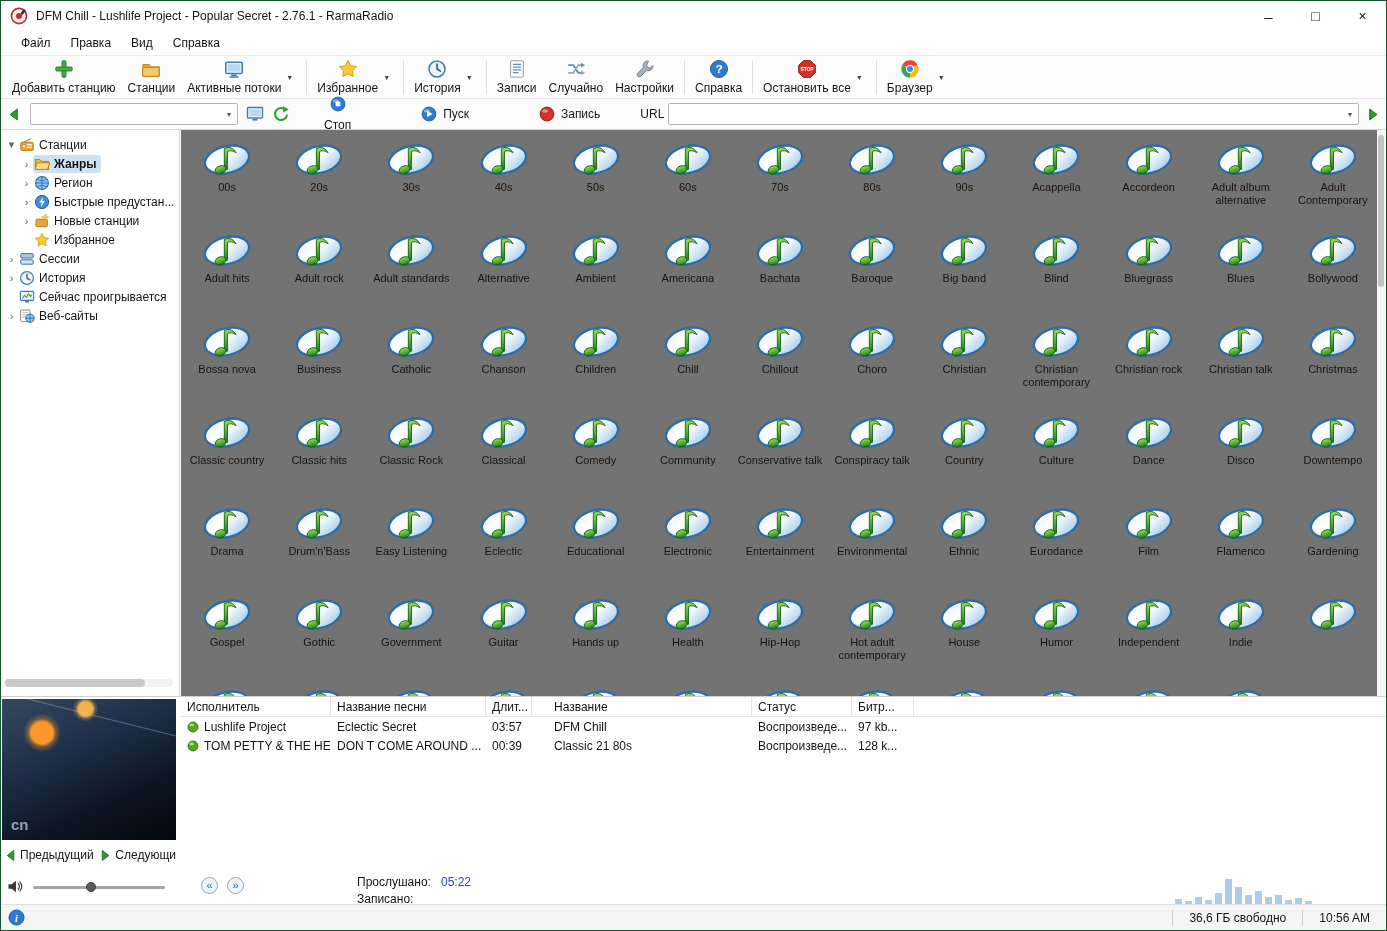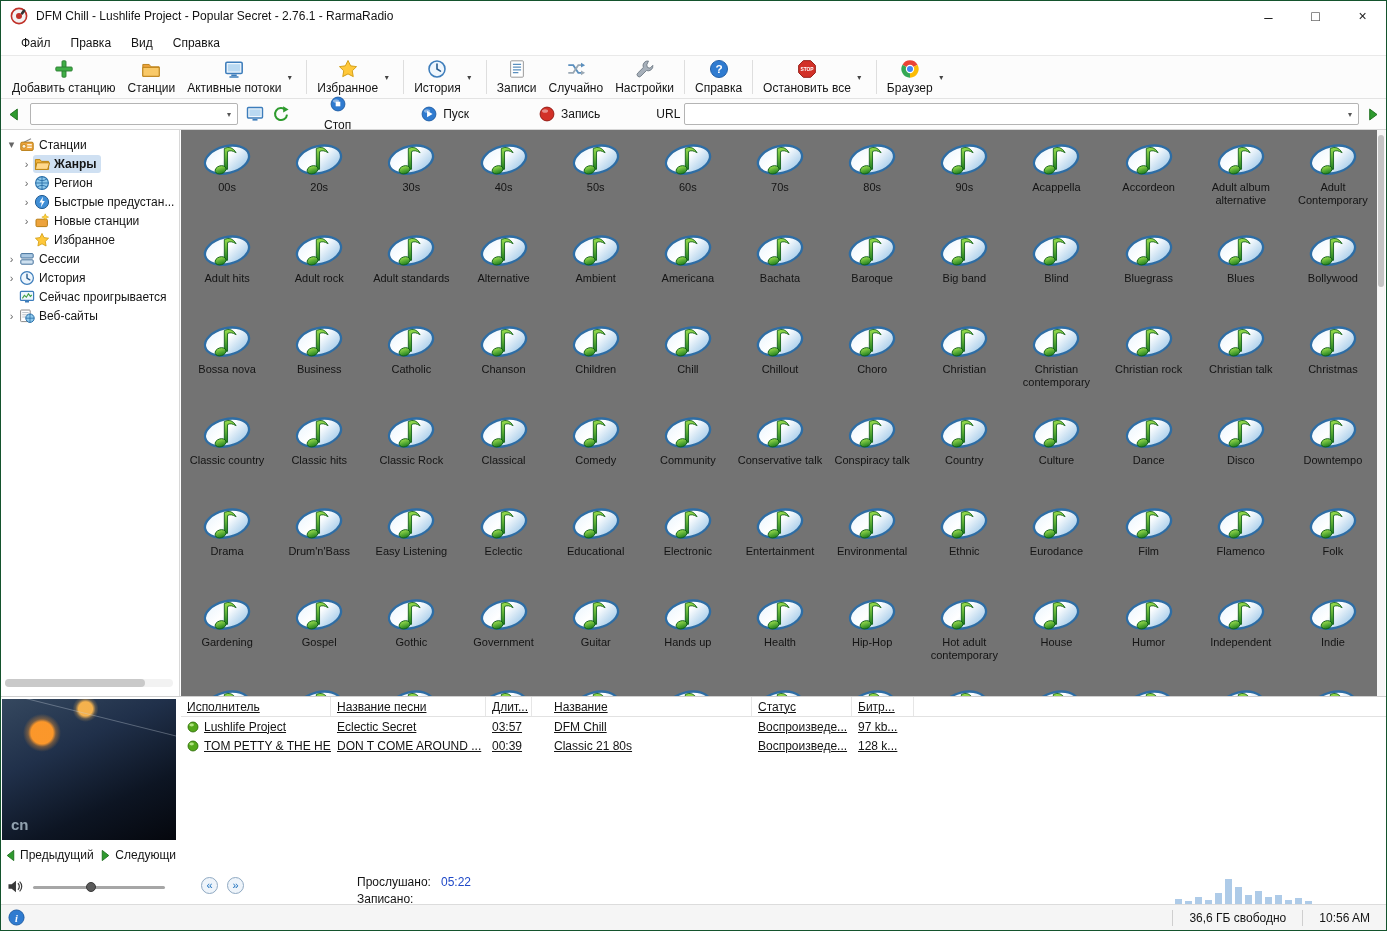--- a/index.html
+++ b/index.html
@@ -37,21 +37,21 @@
   .combo input{border:none;outline:none;flex:1;height:100%;padding:0 5px;font:12px "Liberation Sans",sans-serif;min-width:0;background:transparent;}
   .combo-arrow{width:16px;text-align:center;color:#555;font-size:8px;flex:none;}
   .combo.search{width:208px;margin-left:8px;}
   .combo.url{flex:1;margin:0 6px 0 4px;}
   .small-icon{width:18px;height:18px;margin-left:8px;flex:none;}
   .nav-btn{display:flex;align-items:center;gap:6px;padding:2px 6px;border-radius:3px;}
   .nav-btn .icon{width:16px;height:16px;}
   .ml-stop{margin-left:28px;flex-direction:column;}
   .ml-play{margin-left:58px;}
   .ml-rec{margin-left:58px;}
-  .url-label{margin-left:50px;flex:none;}
+  .url-label{margin-left:34px;flex:none;}
 
   
   .tree{position:absolute;left:0;top:129px;width:179px;height:566px;background:#fff;border-right:1px solid #d8d8d8;padding-top:5px;overflow:hidden;}
   .tree-item{display:flex;align-items:center;height:19px;white-space:nowrap;font-size:12px;}
   .tree-exp{width:13px;text-align:center;color:#666;font-size:11px;flex:none;}
   .tree-core{display:flex;align-items:center;padding:1px 4px 1px 1px;border-radius:3px;}
   .tree-core .icon{width:16px;height:16px;margin-right:4px;flex:none;}
   .tree-item.selected .tree-core{background:#cfe0f2;font-weight:bold;}
   .tree-hscroll{position:absolute;left:4px;bottom:9px;width:168px;height:8px;background:#f2f2f2;border-radius:4px;}
   .thumb-h{width:140px;height:100%;background:#c9c9c9;border-radius:4px;}
@@ -84,21 +84,21 @@
   .transport{position:absolute;left:200px;top:180px;display:flex;gap:9px;}
   .tp-btn{width:17px;height:17px;border-radius:50%;border:1px solid #8fa9c2;background:#eef4fa;color:#1a6fbd;font-size:11px;display:flex;align-items:center;justify-content:center;line-height:1;}
   .listened{position:absolute;left:356px;top:177px;font-size:12px;line-height:17px;}
   .listened .row{display:flex;}
   .listened .lab{min-width:80px;}
   .listened .val{color:#1f49c7;margin-left:4px;}
   .viz{position:absolute;right:74px;bottom:1px;display:flex;align-items:flex-end;gap:3px;}
   .viz-bar{width:7px;background:#aecbe8;}
 
   
-  .tracklist{position:absolute;left:180px;top:0;right:0;height:170px;text-decoration:underline;}
+  .tracklist{position:absolute;left:180px;top:0;right:0;height:170px;}
   .tl-head{display:flex;height:20px;align-items:stretch;border-bottom:1px solid #e2e2e2;}
   .tl-th{font-size:12px;padding:0 6px;border-right:1px solid #e6e6e6;display:flex;align-items:center;white-space:nowrap;overflow:hidden;}
   .tl-th.filler{flex:1;border-right:none;}
   .tl-row{display:flex;height:19px;align-items:center;}
   .tl-td{padding:0 6px;white-space:nowrap;overflow:hidden;display:flex;align-items:center;gap:5px;font-size:12px;}
   .tl-th:nth-child(1),.tl-td.col0{width:150px;}
   .tl-th:nth-child(2),.tl-td.col1{width:155px;}
   .tl-th:nth-child(3),.tl-td.col2{width:46px;}
   .tl-th:nth-child(4),.tl-td.col3{width:204px;margin-left:16px;}
   .tl-th:nth-child(5),.tl-td.col4{width:100px;}
@@ -874,26 +874,20 @@
         <svg class="gicon" viewBox="0 0 48 42">
           <use href="#g-note"></use>
         </svg>
         <div class="glabel">Film</div>
       </div>
       <div class="genre">
         <svg class="gicon" viewBox="0 0 48 42">
           <use href="#g-note"></use>
         </svg>
         <div class="glabel">Flamenco</div>
-      </div>
-      <div class="genre">
-        <svg class="gicon" viewBox="0 0 48 42">
-          <use href="#g-note"></use>
-        </svg>
-        <div class="glabel">Folk</div>
       </div>
       <div class="genre">
         <svg class="gicon" viewBox="0 0 48 42">
           <use href="#g-note"></use>
         </svg>
         <div class="glabel">Gardening</div>
       </div>
       <div class="genre">
         <svg class="gicon" viewBox="0 0 48 42">
           <use href="#g-note"></use>

